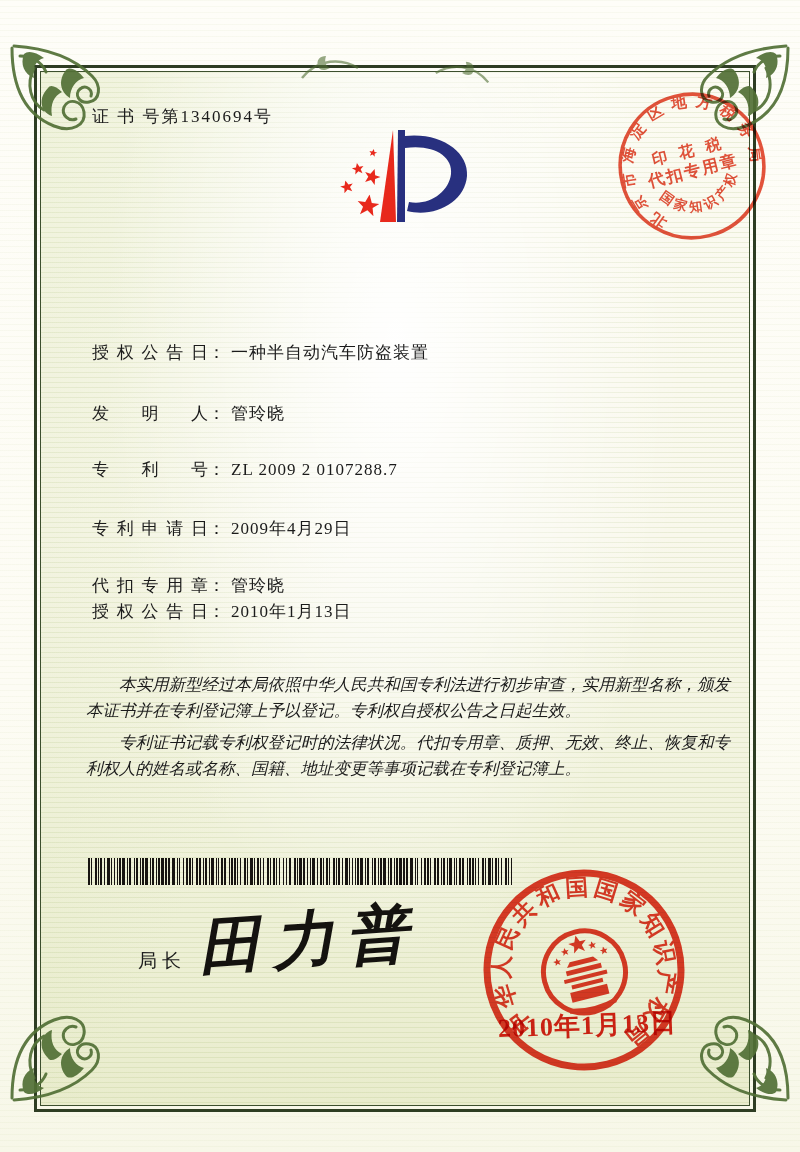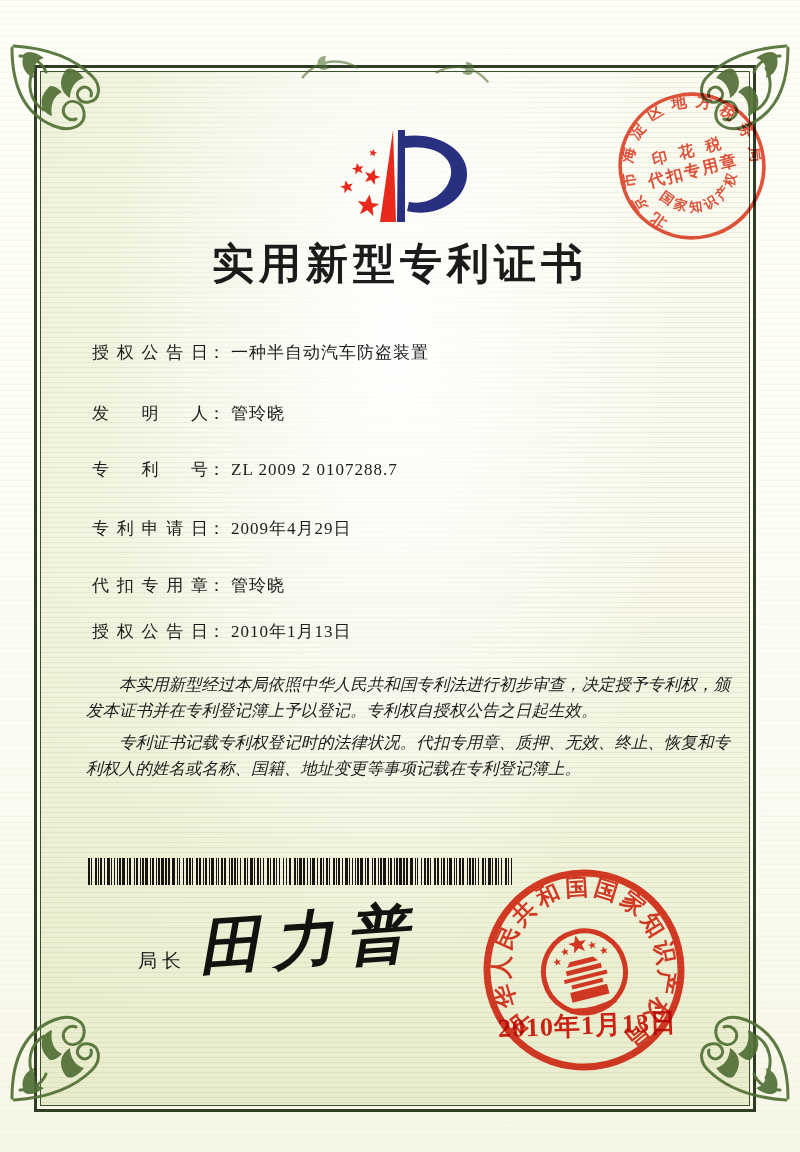--- a/index.html
+++ b/index.html
@@ -30,21 +30,21 @@
     font-size:17px; letter-spacing:2px;
   }
   .tax-stamp{position:absolute; left:610px; top:84px; width:164px; height:164px; z-index:4; mix-blend-mode:multiply; opacity:.92;}
   .logo{position:absolute; left:323px; top:118px; width:168px; height:118px; z-index:3;}
   .title{
     position:absolute; left:0; top:236px; width:100%; z-index:3;
     text-align:center; font-size:42px; font-weight:bold; letter-spacing:5px;
   }
   .fields{position:absolute; left:92px; top:0; width:620px; z-index:3; font-size:17px;}
   .frow{position:absolute; left:0; white-space:nowrap;}
-  .r1{top:341px;} .r2{top:402px;} .r3{top:458px;} .r4{top:517px;} .r5{top:574px;} .r6{top:620px;}
+  .r1{top:341px;} .r2{top:402px;} .r3{top:458px;} .r4{top:517px;} .r5{top:574px;} .r6{top:600px;}
   .flabel{display:inline-block; width:116px; text-align:justify; text-align-last:justify; vertical-align:bottom;}
   .fvalue{margin-left:6px; letter-spacing:1px;}
   .paras{
     position:absolute; left:86px; top:672px; width:644px; z-index:3;
     font-size:16.5px; line-height:26.4px; text-align:justify; font-style:italic;
   }
   .paras p{margin:0 0 5px 0; text-indent:2em;}
   .barcode{
     position:absolute; left:88px; top:858px; width:424px; height:27px; z-index:3;
     display:flex; align-items:stretch; overflow:hidden;
@@ -122,20 +122,21 @@
     <path d="M4,24 C20,4 44,4 60,14" fill="none" stroke="#527036" stroke-width="2.5"></path>
     <path d="M20,12 C18,6 22,2 28,2 C26,8 28,12 32,14 C27,17 21,17 20,12 Z" fill="#527036"></path>
   </svg>
   <svg class="sprig" style="left:432px;top:58px;" width="60" height="30" viewBox="0 0 64 28">
     <g transform="matrix(-1,0,0,1,64,0)">
       <path d="M4,24 C20,4 44,4 60,14" fill="none" stroke="#527036" stroke-width="2.5"></path>
       <path d="M20,12 C18,6 22,2 28,2 C26,8 28,12 32,14 C27,17 21,17 20,12 Z" fill="#527036"></path>
     </g>
   </svg>
 
+  <div class="cert-no">证 书 号第1340694号</div>
 
   <svg class="tax-stamp" viewBox="0 0 160 160">
     <g transform="rotate(-14 80 80)" fill="#e2442c" font-family="'Liberation Serif','DejaVu Serif',serif" font-weight="bold">
       <circle cx="80" cy="80" r="70" fill="none" stroke="#e2442c" stroke-width="3.5"></circle>
       <defs>
         <path id="taxTop" d="M 80,80 m -58,0 a 58,58 0 1 1 116,0 a 58,58 0 1 1 -116,0"></path>
         <path id="taxBot" d="M 41.9,102 A 44,44 0 0 0 118.1,102"></path>
       </defs>
       <g transform="rotate(-52 80 80)">
         <text font-size="15" letter-spacing="8">
@@ -158,33 +159,32 @@
       <use href="#star5" x="-10" y="-10" width="20" height="20" transform="translate(24,69) scale(0.68) rotate(-14)"></use>
       <use href="#star5" x="-10" y="-10" width="20" height="20" transform="translate(45,88) scale(1.15) rotate(8)"></use>
       <path d="M70,12 L57,104 L73,104 Z"></path>
     </g>
     <g fill="#28307f">
       <path d="M75,12 L82,12 L82,104 L74,104 Z"></path>
       <path d="M82,18 C118,14 146,34 144,58 C142,84 112,100 84,93 L86,84 C106,88 126,74 128,56 C130,38 110,26 82,30 Z"></path>
     </g>
   </svg>
 
-  <div class="title">实用新型专利证书</div>
 
   <div class="fields">
     <div class="frow r1"><span class="flabel">授权公告日</span><span>：</span><span class="fvalue">一种半自动汽车防盗装置</span></div>
     <div class="frow r2"><span class="flabel">发明人</span><span>：</span><span class="fvalue">管玲晓</span></div>
     <div class="frow r3"><span class="flabel">专利号</span><span>：</span><span class="fvalue">ZL 2009 2 0107288.7</span></div>
     <div class="frow r4"><span class="flabel">专利申请日</span><span>：</span><span class="fvalue">2009年4月29日</span></div>
     <div class="frow r5"><span class="flabel">代扣专用章</span><span>：</span><span class="fvalue">管玲晓</span></div>
     <div class="frow r6"><span class="flabel">授权公告日</span><span>：</span><span class="fvalue">2010年1月13日</span></div>
   </div>
 
   <div class="paras">
-    <p>本实用新型经过本局依照中华人民共和国专利法进行初步审查，决定授予专利权，颁发本证书并在专利登记簿上予以登记。专利权自授权公告之日起生效。</p>
+    <p>本实用新型经过本局依照中华人民共和国专利法进行初步审查，实用新型名称，颁发本证书并在专利登记簿上予以登记。专利权自授权公告之日起生效。</p>
     <p>专利证书记载专利权登记时的法律状况。代扣专用章、质押、无效、终止、恢复和专利权人的姓名或名称、国籍、地址变更等事项记载在专利登记簿上。</p>
   </div>
 
   <div class="barcode">
       <i class="bar" style="width: 2px; flex: 0 0 2px;"></i>
       <i class="gap" style="width: 1px; flex: 0 0 1px;"></i>
       <i class="bar" style="width: 1px; flex: 0 0 1px;"></i>
       <i class="gap" style="width: 3px; flex: 0 0 3px;"></i>
       <i class="bar" style="width: 2px; flex: 0 0 2px;"></i>
       <i class="gap" style="width: 1px; flex: 0 0 1px;"></i>

